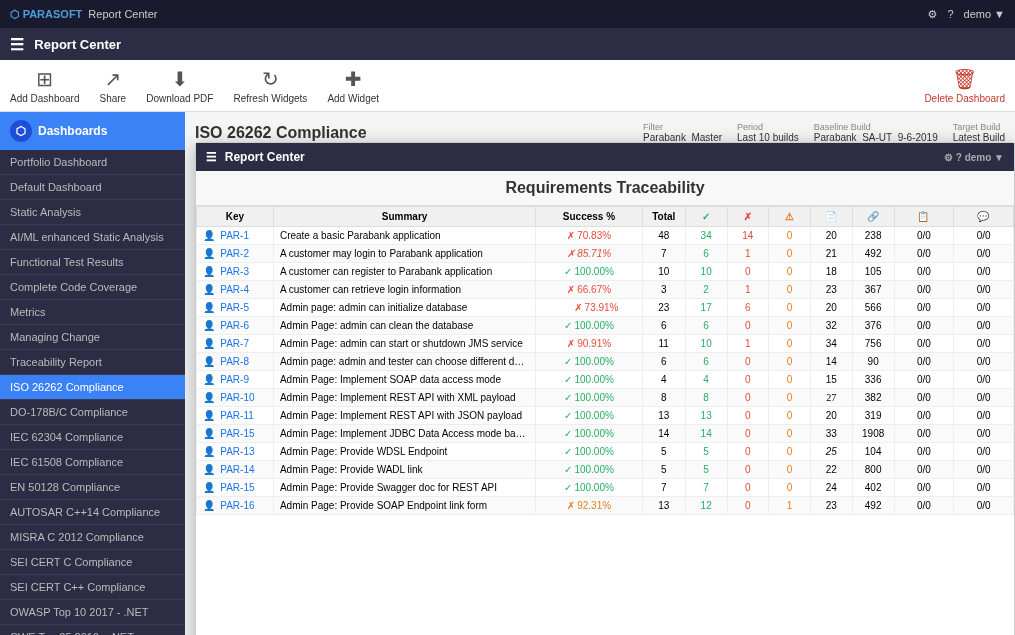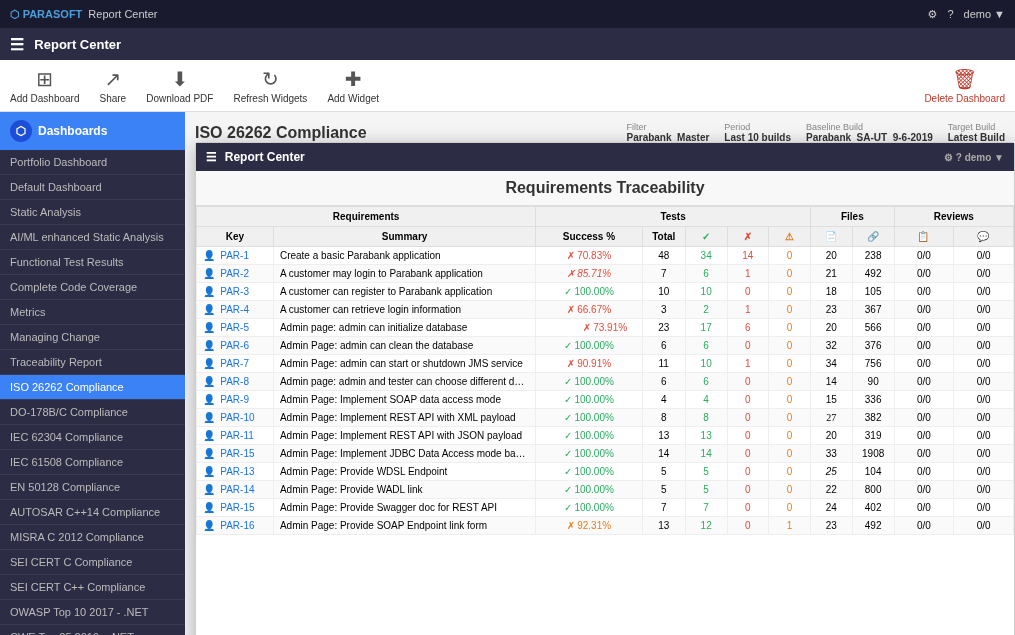--- a/index.html
+++ b/index.html
@@ -121,21 +121,21 @@
     }
     .page-title { font-size: 16px; font-weight: bold; color: #333; }
     .filter-info {
       display: flex;
       gap: 15px;
       font-size: 10px;
       color: #555;
     }
     .filter-info-item { display: flex; flex-direction: column; align-items: flex-start; }
     .filter-info-label { color: #888; font-size: 9px; }
-    .filter-info-value { font-weight: bold; color: #333; }
+    .filter-info-value { font-weight: normal; color: #333; }
 
     
     .widget-row {
       display: flex;
       gap: 6px;
       margin-bottom: 8px;
     }
 
     
     .widget {
@@ -518,26 +518,20 @@
           <span style="margin-right:8px;">☰</span>
           <span>Report Center</span>
           <span style="flex:1;"></span>
           <span style="font-size:10px; color:#aaa;">⚙ ? demo ▼</span>
         </div>
         <div class="modal-title-bar">Requirements Traceability</div>
         <div class="req-table">
           <table>
             <thead>
               <tr>
-                <th colspan="2" class="th-group">Requirements</th>
-                <th colspan="5" class="th-group">Tests</th>
-                <th colspan="2" class="th-group">Files</th>
-                <th colspan="2" class="th-group">Reviews</th>
-              </tr>
-              <tr>
                 <th class="col-key">Key</th>
                 <th class="col-summary">Summary</th>
                 <th class="col-success">Success %</th>
                 <th class="col-num">Total</th>
                 <th class="col-num" style="color:#27ae60;">✓</th>
                 <th class="col-num" style="color:#e74c3c;">✗</th>
                 <th class="col-num" style="color:#e67e22;">⚠</th>
                 <th class="col-num">📄</th>
                 <th class="col-num">🔗</th>
                 <th class="col-reviews">📋</th>
@@ -616,21 +610,21 @@
     <td class="col-num" style="text-align:center;">367</td>
     <td class="col-reviews" style="text-align:center;">0/0</td>
     <td class="col-reviews" style="text-align:center;">0/0</td>
   </tr>
                 <tr>
     <td class="col-key">
       <span style="color:#666; margin-right:2px;">👤</span>
       <span class="key-link">PAR-5</span>
     </td>
     <td class="col-summary" title="Admin page: admin can initialize database">Admin page: admin can initialize database</td>
-    <td class="col-success" style="color:#e74c3c; text-align:center;padding-left:38px;">
+    <td class="col-success" style="color:#e74c3c; text-align:left;padding-left:38px;">
       <span style="margin-right:2px;">✗</span>73.91%
     </td>
     <td class="col-num" style="text-align:center;">23</td>
     <td class="col-num" style="text-align:center; color:#27ae60;">17</td>
     <td class="col-num" style="text-align:center; color:#e74c3c;">6</td>
     <td class="col-num" style="text-align:center; color:#e67e22;">0</td>
     <td class="col-num" style="text-align:center;">20</td>
     <td class="col-num" style="text-align:center;">566</td>
     <td class="col-reviews" style="text-align:center;">0/0</td>
     <td class="col-reviews" style="text-align:center;">0/0</td>

